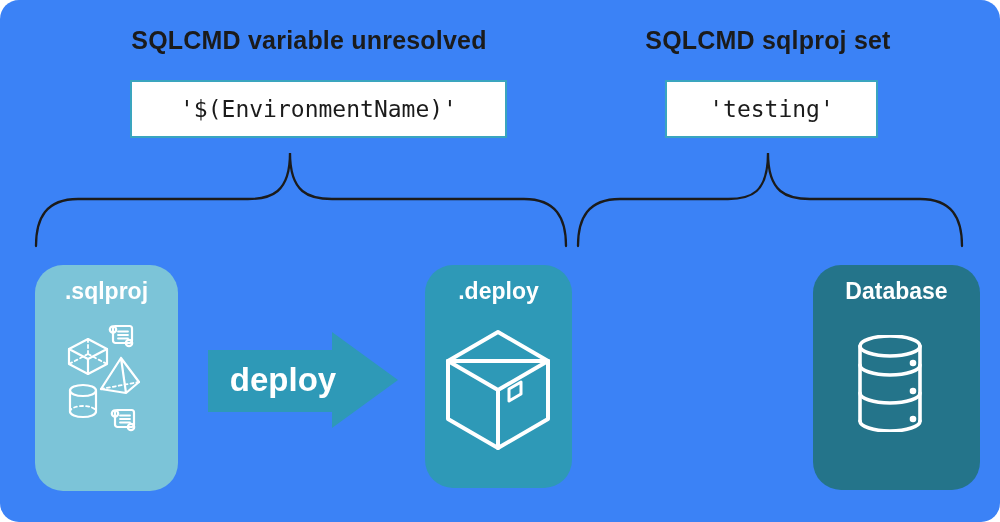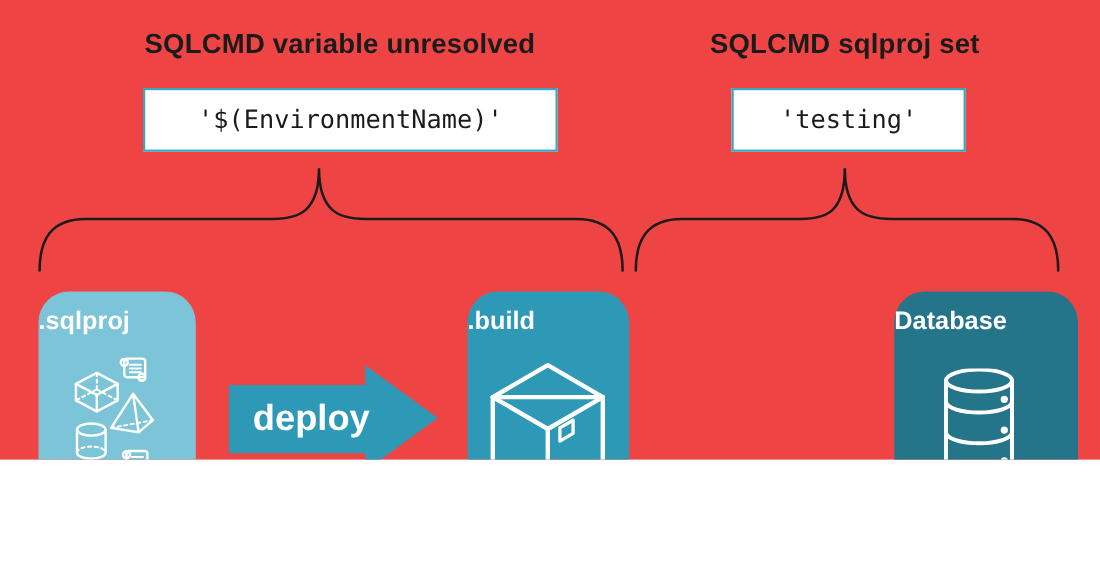--- a/index.html
+++ b/index.html
@@ -1,18 +1,18 @@
 <!DOCTYPE html>
 <html><head>
 <meta charset="utf-8">
 <style>
   html,body{margin:0;padding:0;background:#fff;}
   .canvas{
-    position:relative;width:1000px;height:418px;background:#ef4444;
-    font-family:"Liberation Sans",sans-serif;overflow:hidden;
+    position:relative;width:1000px;height:522px;background:#3b82f6;
+    font-family:"Liberation Sans",sans-serif;overflow:hidden;border-radius:19px;
   }
   .heading{
     position:absolute;top:26px;font-size:25px;font-weight:700;
     text-align:center;color:#1b1b1b;letter-spacing:.2px;white-space:nowrap;
   }
   .heading.hl{left:119px;width:380px;}
   .heading.hr{left:628px;width:280px;}
   .codebox{
     position:absolute;top:80px;height:58px;border:2px solid #3aa5bf;
     box-sizing:border-box;display:flex;align-items:center;justify-content:center;
@@ -20,21 +20,21 @@
   }
   .codebox.cl{left:130px;width:377px;}
   .codebox.cr{left:665px;width:213px;}
   .code{
     font-family:"DejaVu Sans Mono","Liberation Mono",monospace;
     font-size:23px;color:#1b1b1b;white-space:pre;
   }
   .braces{position:absolute;left:0;top:0;pointer-events:none;}
   .card{position:absolute;top:265px;border-radius:28px;}
   .card .card-label{
-    position:absolute;top:13px;left:0;right:0;text-align:left;
+    position:absolute;top:13px;left:0;right:0;text-align:center;
     color:#ffffff;font-size:23px;font-weight:700;white-space:nowrap;
   }
   #card-sqlproj{left:35px;width:143px;height:226px;background:#7cc4d8;}
   #card-dacpac{left:425px;width:147px;height:223px;background:#2e99b7;}
   #card-database{left:813px;width:147px;height:225px;background:#24748a;}
   .icon-svg{position:absolute;display:block;}
   #sqlproj-icons{left:22px;top:55px;}
   #dacpac-icon{left:18px;top:62px;}
   #database-icon{left:39px;top:70px;}
   .arrow{position:absolute;}
@@ -110,21 +110,21 @@
   </div>
 
   <div class="arrow" id="arrow-build">
     <svg width="192" height="100" viewBox="0 0 192 100">
       <polygon points="0,20 124,20 124,2 190,50 124,98 124,82 0,82" fill="#2E99B7"></polygon>
     </svg>
     <div class="arrow-label">deploy</div>
   </div>
 
   <div class="card" id="card-dacpac" style="background-color: rgb(46, 153, 183);">
-    <div class="card-label">.build</div>
+    <div class="card-label">.deploy</div>
     <svg class="icon-svg" id="dacpac-icon" width="110" height="125" viewBox="0 0 110 125">
       <g fill="none" stroke="#FFFFFF" stroke-width="4" stroke-linecap="round" stroke-linejoin="round">
         <path d="M55 5 L105 34 L55 63 L5 34 Z"></path>
         <path d="M5 34 L105 34"></path>
         <path d="M5 34 V92 L55 121 L105 92 V34"></path>
         <path d="M55 63 V121"></path>
         <path d="M66 62 L78 55 L78 67 L66 74 Z" stroke-width="3"></path>
       </g>
     </svg>
   </div>

